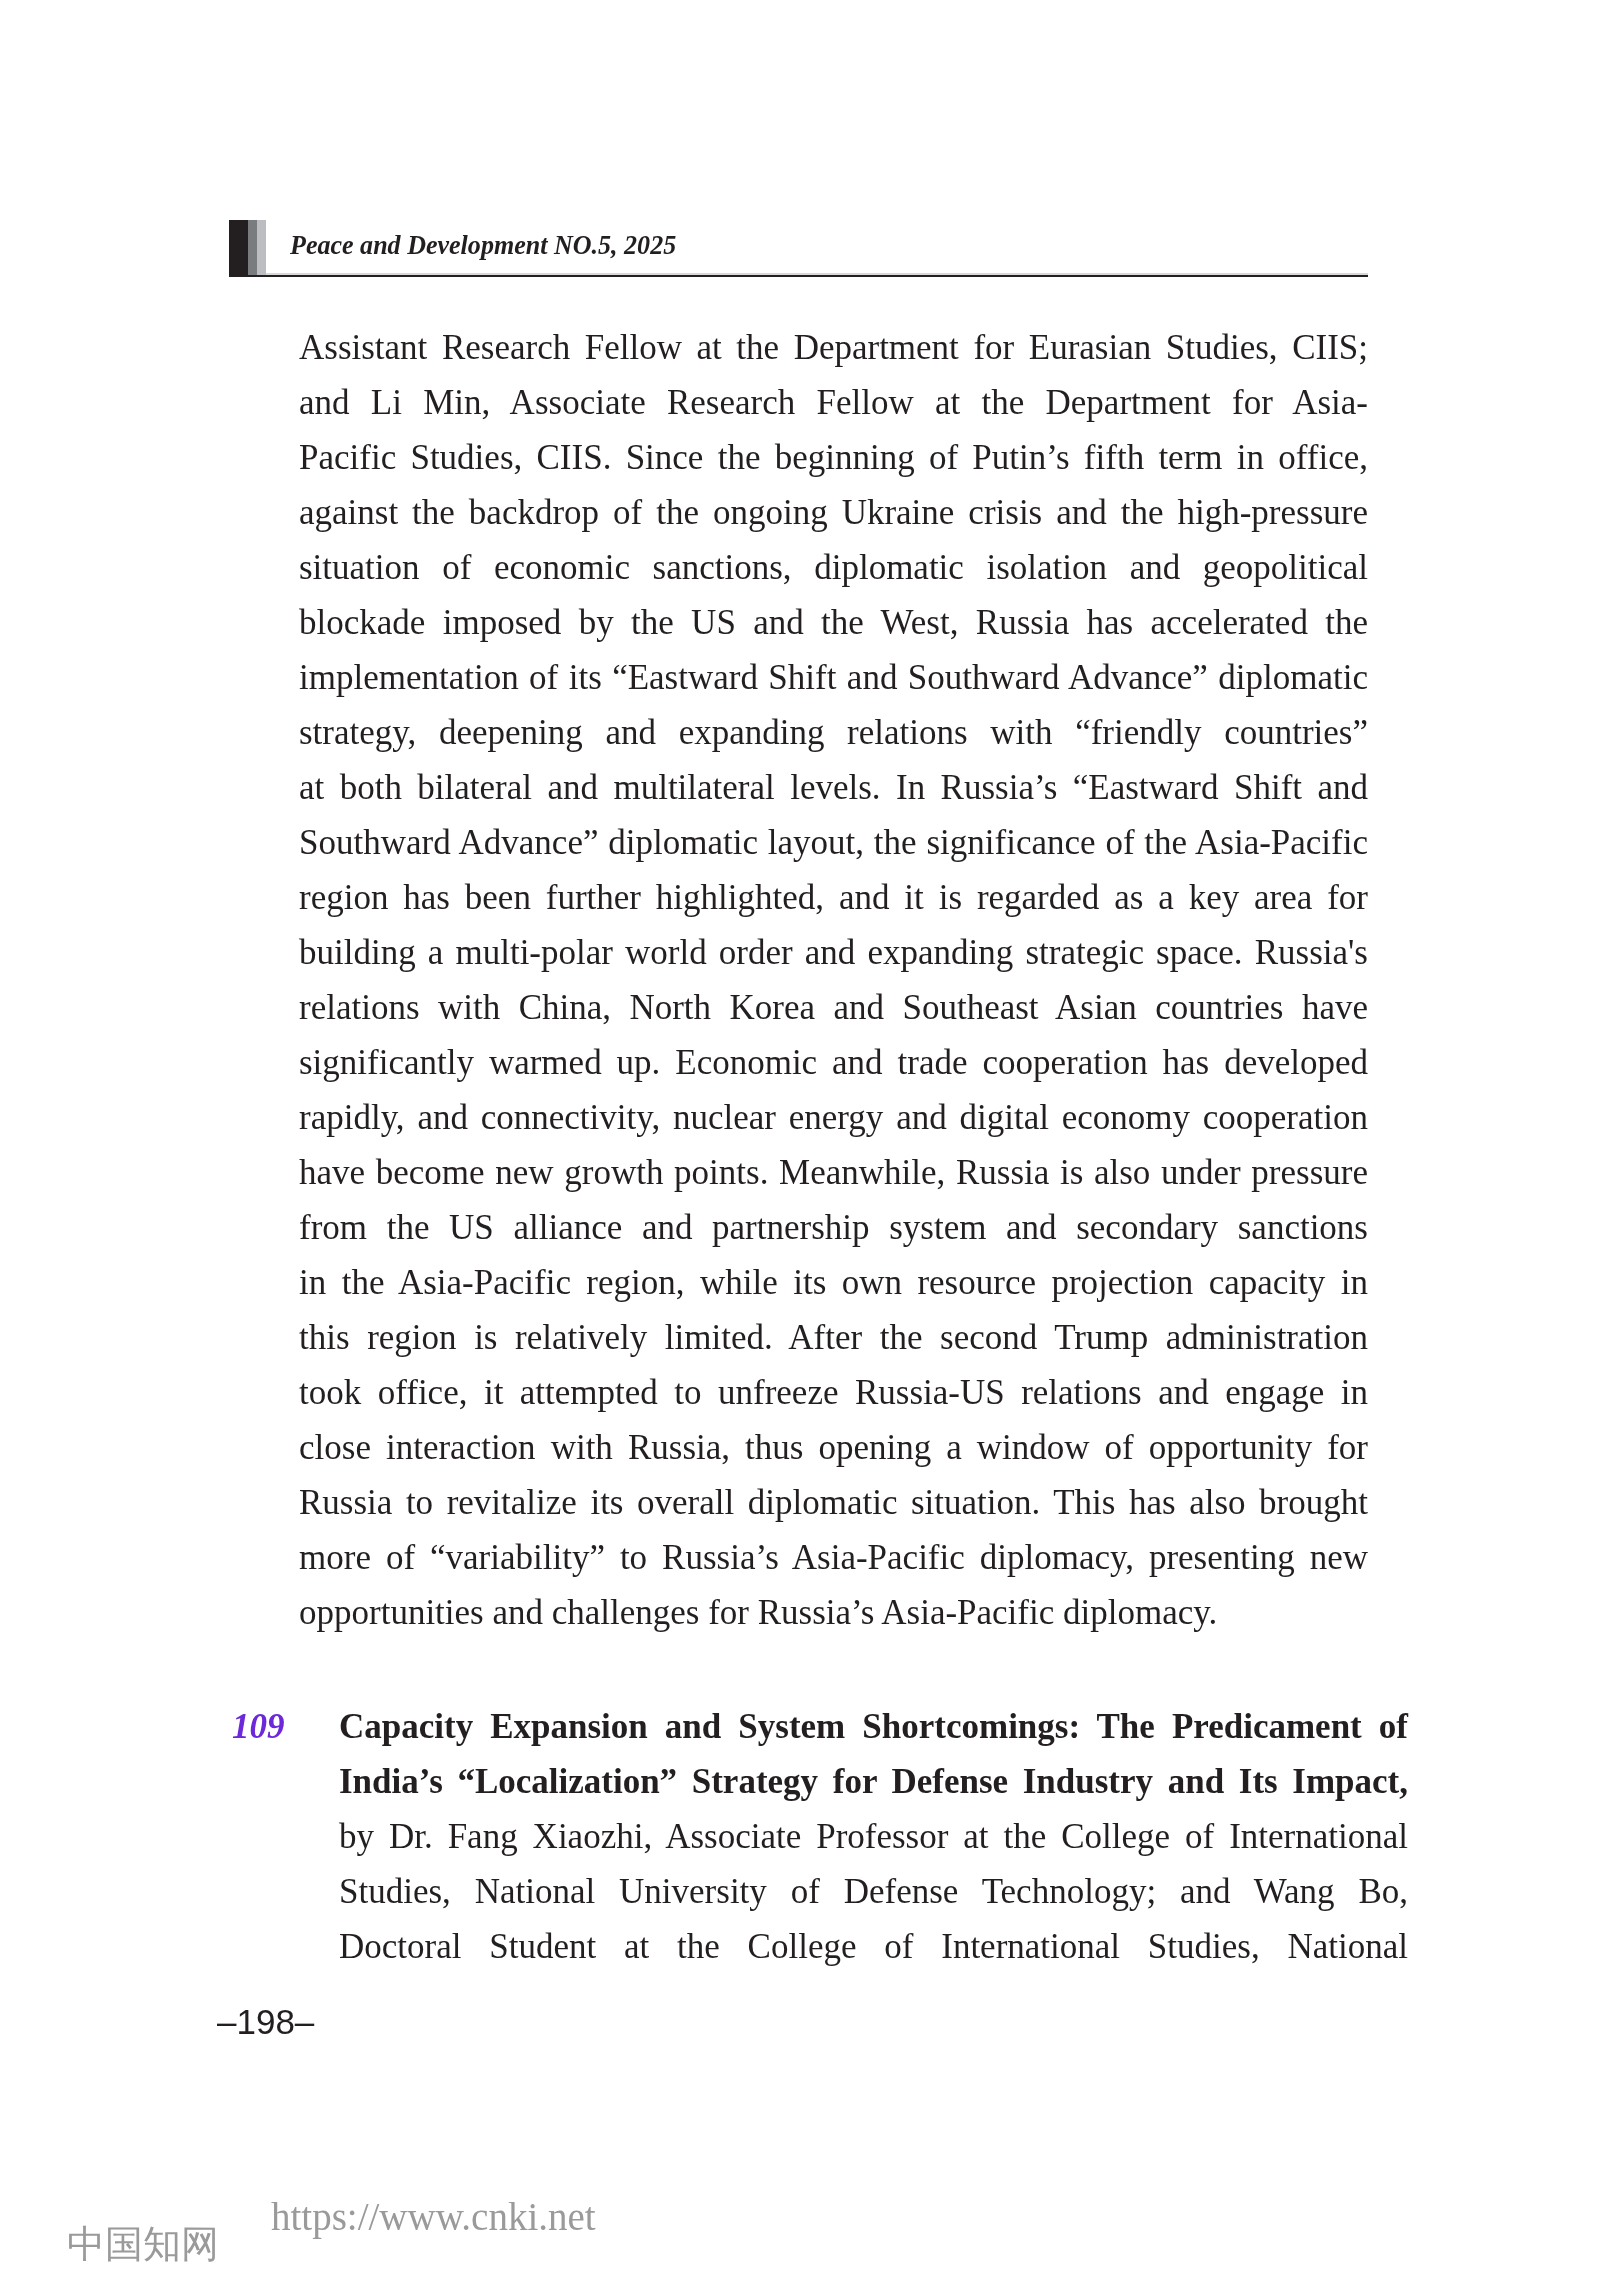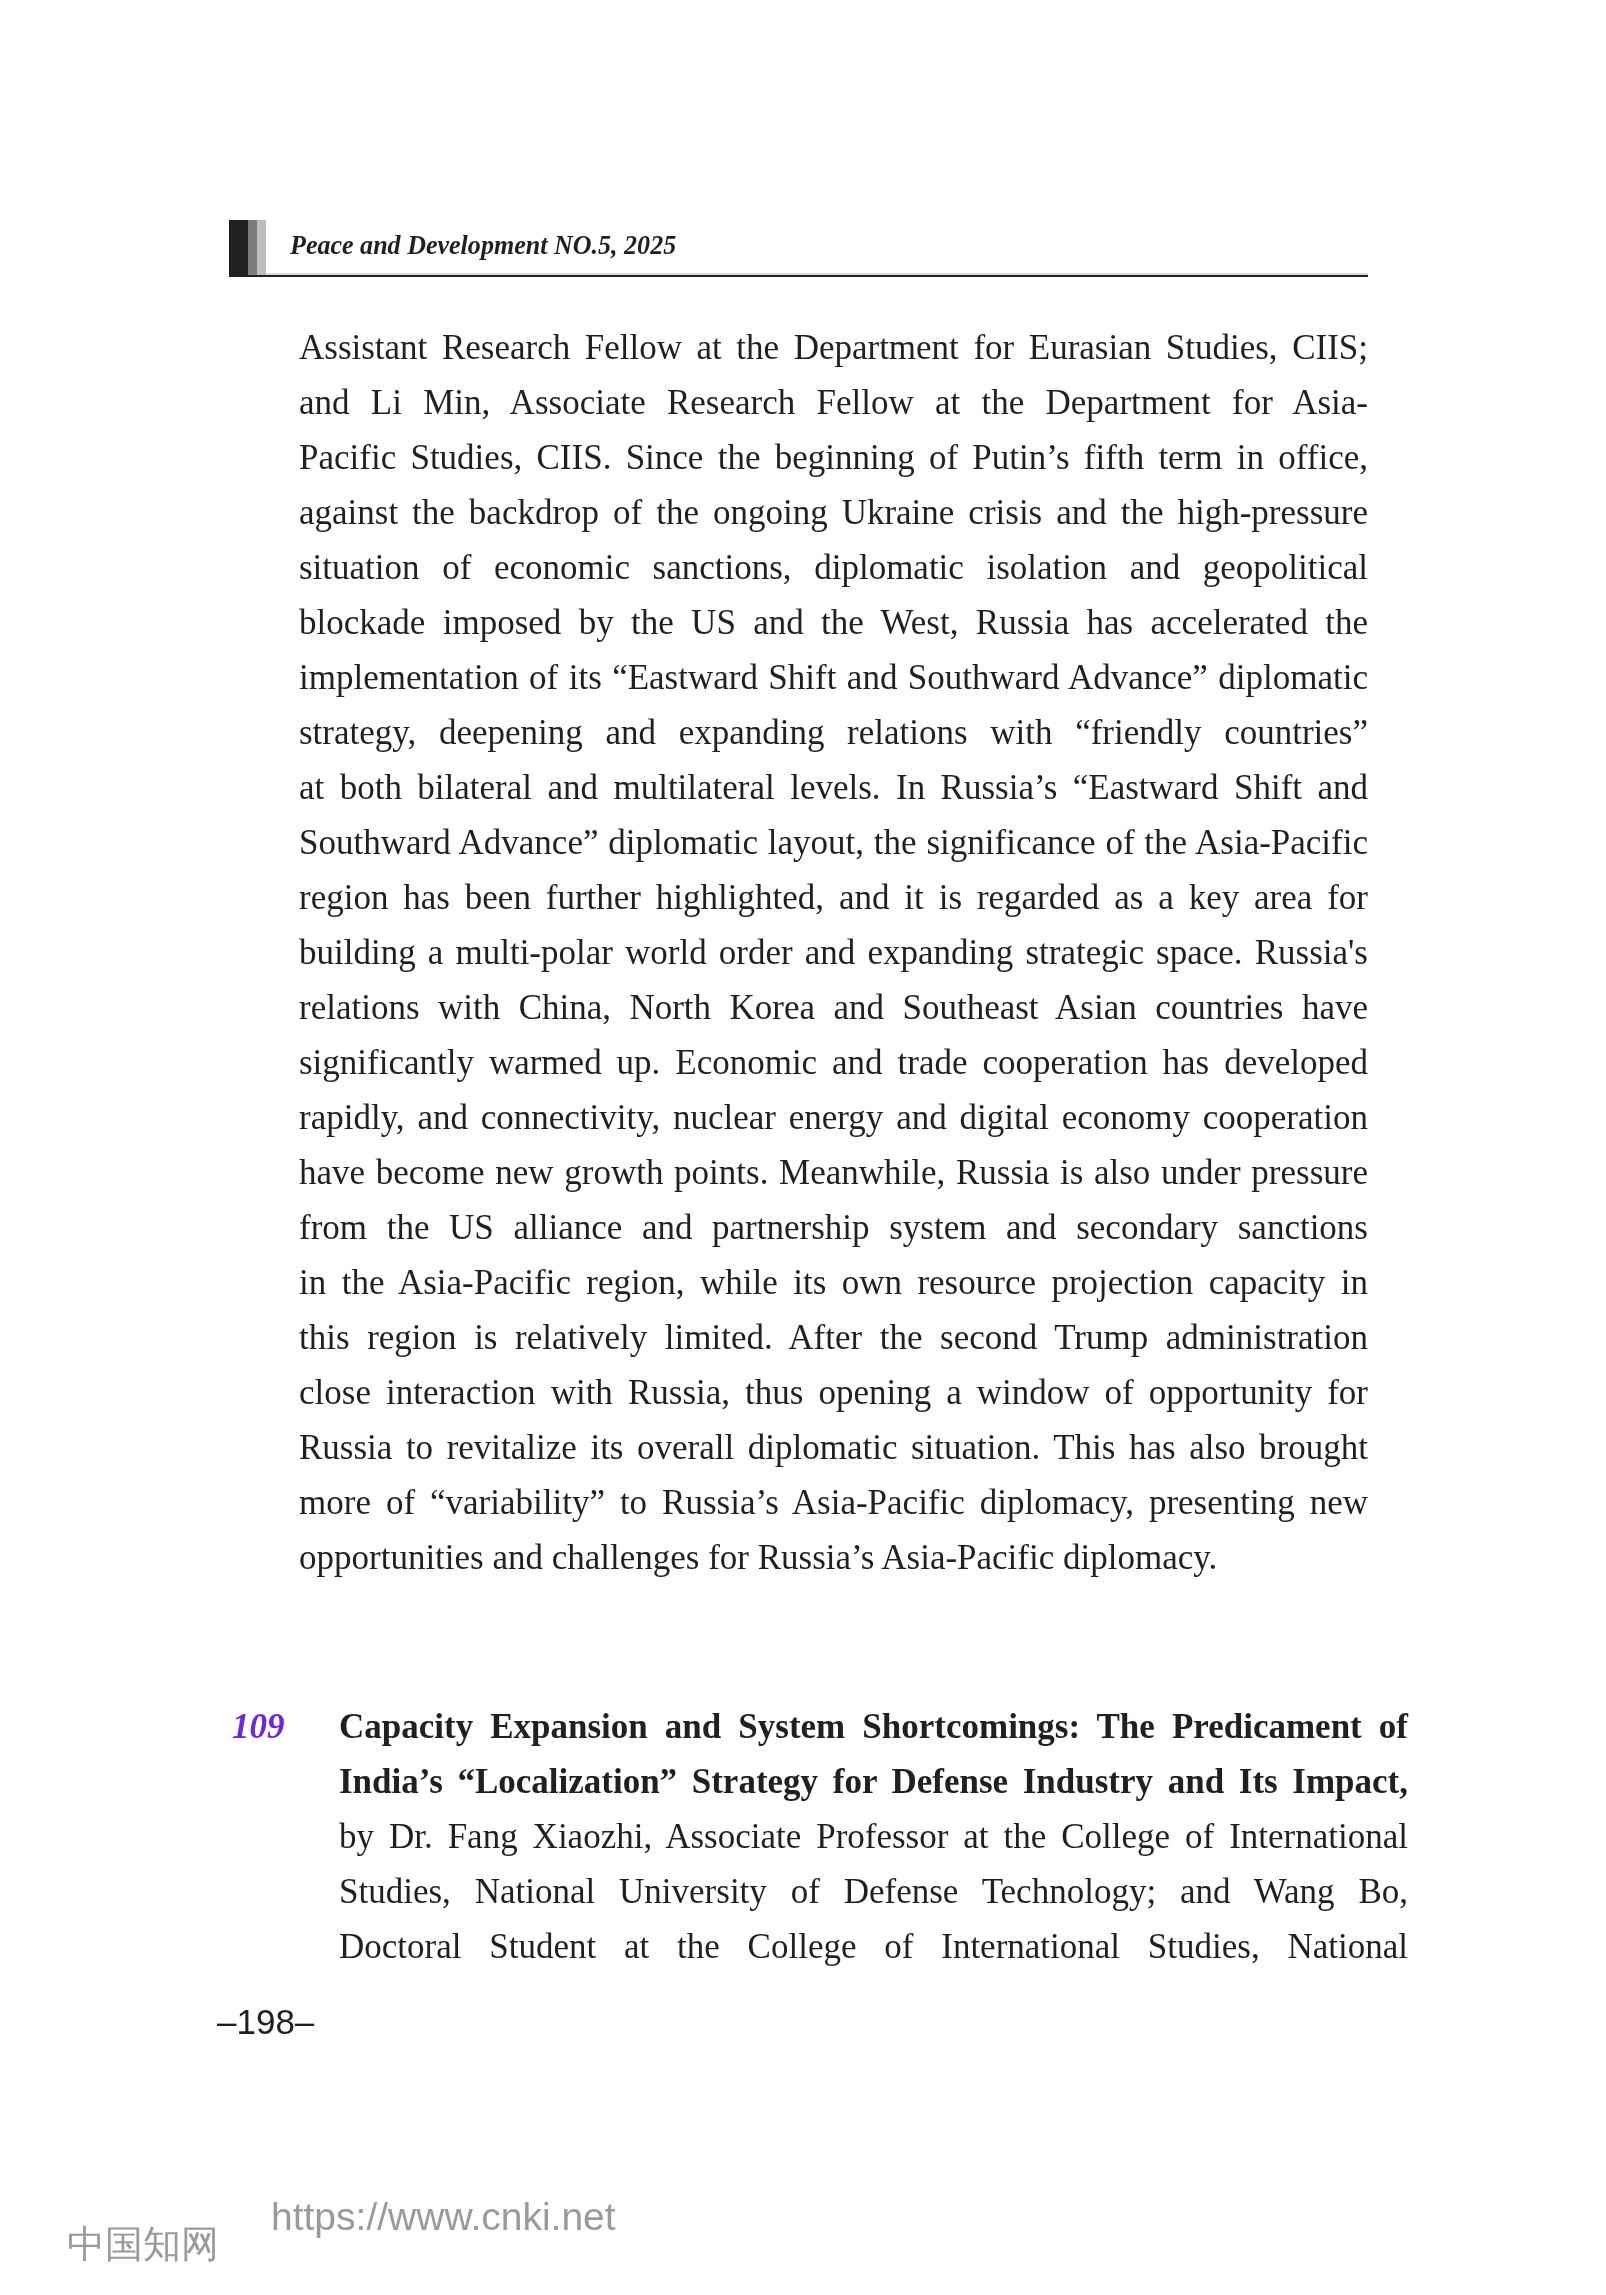--- a/index.html
+++ b/index.html
@@ -46,21 +46,21 @@
 
   
   .wm-cn {
     position: absolute; left: 67px; top: 2194px; height: 46px; line-height: 46px;
     font-family: "DejaVu Sans", "Liberation Sans", sans-serif; font-size: 38px; color: #9a9a9a; white-space: nowrap;
     letter-spacing: 0px;
     margin-top: 27px;
   }
   .wm-url {
     position: absolute; left: 271px; top: 2192px; height: 49px; line-height: 49px;
-    font-family: Liberation Sans, sans-serif; font-size: 39px; color: #9a9a9a; white-space: nowrap;
+    font-family: Liberation Serif, serif; font-size: 39px; color: #9a9a9a; white-space: nowrap;
   }
 </style>
 </head>
 <body>
 
 <div class="page">
 
   <div class="hdr-bar dark"></div>
   <div class="hdr-bar mid"></div>
   <div class="hdr-bar light"></div>
@@ -81,20 +81,21 @@
     <span class="line">Southward Advance” diplomatic layout, the significance of the Asia-Pacific</span>
     <span class="line">region has been further highlighted, and it is regarded as a key area for</span>
     <span class="line">building a multi-polar world order and expanding strategic space. Russia's</span>
     <span class="line">relations with China, North Korea and Southeast Asian countries have</span>
     <span class="line">significantly warmed up. Economic and trade cooperation has developed</span>
     <span class="line">rapidly, and connectivity, nuclear energy and digital economy cooperation</span>
     <span class="line">have become new growth points. Meanwhile, Russia is also under pressure</span>
     <span class="line">from the US alliance and partnership system and secondary sanctions</span>
     <span class="line">in the Asia-Pacific region, while its own resource projection capacity in</span>
     <span class="line">this region is relatively limited. After the second Trump administration</span>
+    <span class="line">took office, it attempted to unfreeze Russia-US relations and engage in</span>
     <span class="line">close interaction with Russia, thus opening a window of opportunity for</span>
     <span class="line">Russia to revitalize its overall diplomatic situation. This has also brought</span>
     <span class="line">more of “variability” to Russia’s Asia-Pacific diplomacy, presenting new</span>
     <span class="line last">opportunities and challenges for Russia’s Asia-Pacific diplomacy.</span>
   </div>
 
   <div class="entry-num">109</div>
   <div class="text entry">
     <span class="line bold">Capacity Expansion and System Shortcomings: The Predicament of</span>
     <span class="line bold">India’s “Localization” Strategy for Defense Industry and Its Impact,</span>

